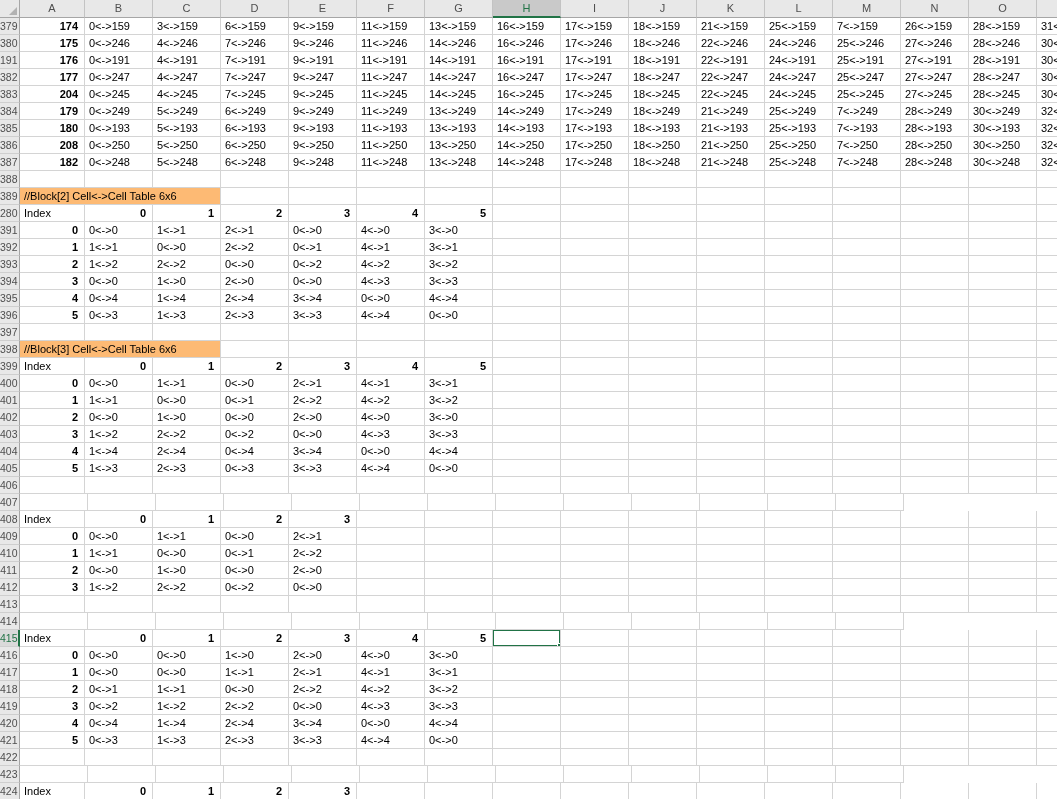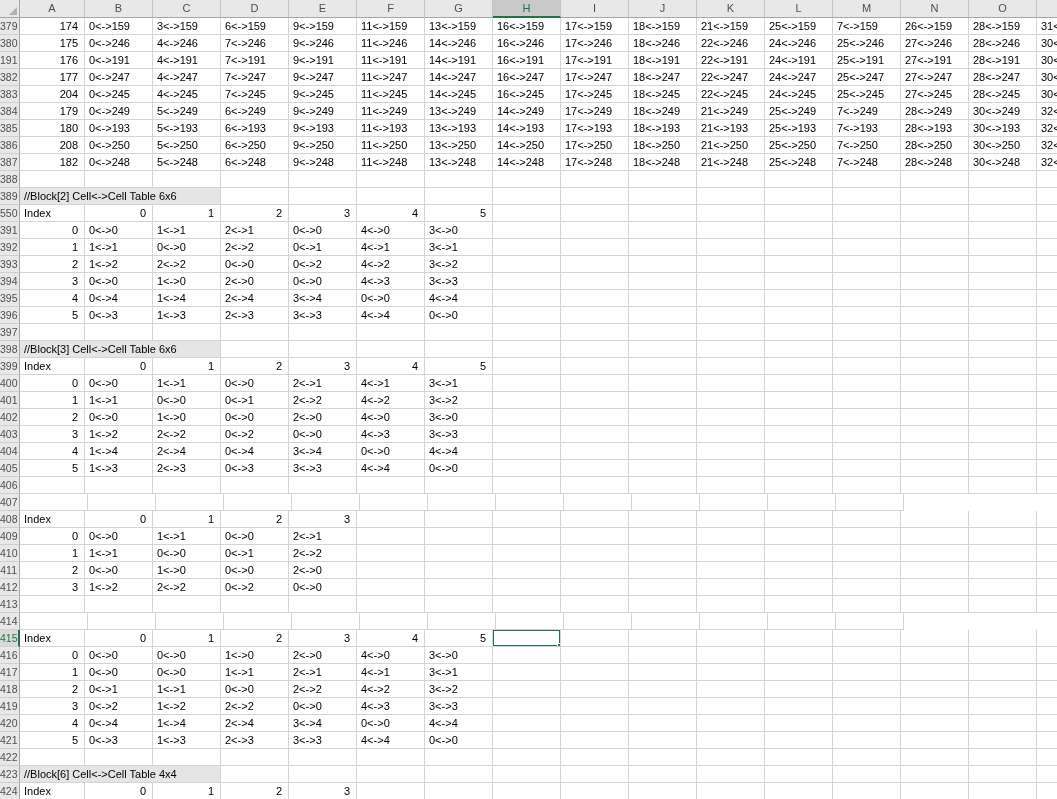--- a/index.html
+++ b/index.html
@@ -42,23 +42,23 @@
     background: #DADADA; color: #217346;
     border-right: 2px solid #217346; padding-right: 10px;
   }
   .cell {
     position: relative; flex: 0 0 68px; width: 68px; height: 17px;
     font-size: 11px; line-height: 16px; color: #000;
     border-right: 1px solid #D4D4D4; border-bottom: 1px solid #D4D4D4;
     white-space: nowrap; overflow: hidden; padding-left: 4px; background: #fff;
   }
   .cell.first { flex: 0 0 65px; width: 65px; }
-  .cell.num { text-align: right; padding-left: 0; padding-right: 6px; }
+  .cell.num { text-align: right; padding-left: 0; padding-right: 6px; font-weight: bold; }
   .cell.titlecell {
-    flex: 0 0 201px; width: 201px; overflow: visible; z-index: 2; background: #e5e5e5;
+    flex: 0 0 201px; width: 201px; overflow: visible; z-index: 2; background: #fdba74;
   }
   .cell.selcell::before {
     content: ""; position: absolute; left: -1px; top: -1px; right: -1px; bottom: -1px;
     border: 2px solid #217346; z-index: 3; pointer-events: none;
   }
   .cell.selcell::after {
     content: ""; position: absolute; right: -3px; bottom: -3px; width: 5px; height: 5px;
     background: #217346; border: 1px solid #fff; border-right: none; border-bottom: none;
     z-index: 4;
   }
@@ -290,21 +290,21 @@
         <div class="cell"></div>
         <div class="cell"></div>
         <div class="cell"></div>
         <div class="cell"></div>
         <div class="cell"></div>
         <div class="cell"></div>
         <div class="cell"></div>
         <div class="cell"></div>
       </div>
       <div class="grid-row">
-        <div class="rowh">550</div>
+        <div class="rowh">280</div>
         <div class="cell first">Index</div>
         <div class="cell num">0</div>
         <div class="cell num">1</div>
         <div class="cell num">2</div>
         <div class="cell num">3</div>
         <div class="cell num">4</div>
         <div class="cell num">5</div>
         <div class="cell"></div>
         <div class="cell"></div>
         <div class="cell"></div>
@@ -910,21 +910,20 @@
         <div class="cell"></div>
         <div class="cell"></div>
         <div class="cell"></div>
         <div class="cell"></div>
         <div class="cell"></div>
         <div class="cell"></div>
         <div class="cell"></div>
       </div>
       <div class="grid-row">
         <div class="rowh">423</div>
-        <div class="cell titlecell">//Block[6] Cell&lt;-&gt;Cell Table 4x4</div>
         <div class="cell"></div>
         <div class="cell"></div>
         <div class="cell"></div>
         <div class="cell"></div>
         <div class="cell"></div>
         <div class="cell"></div>
         <div class="cell"></div>
         <div class="cell"></div>
         <div class="cell"></div>
         <div class="cell"></div>

